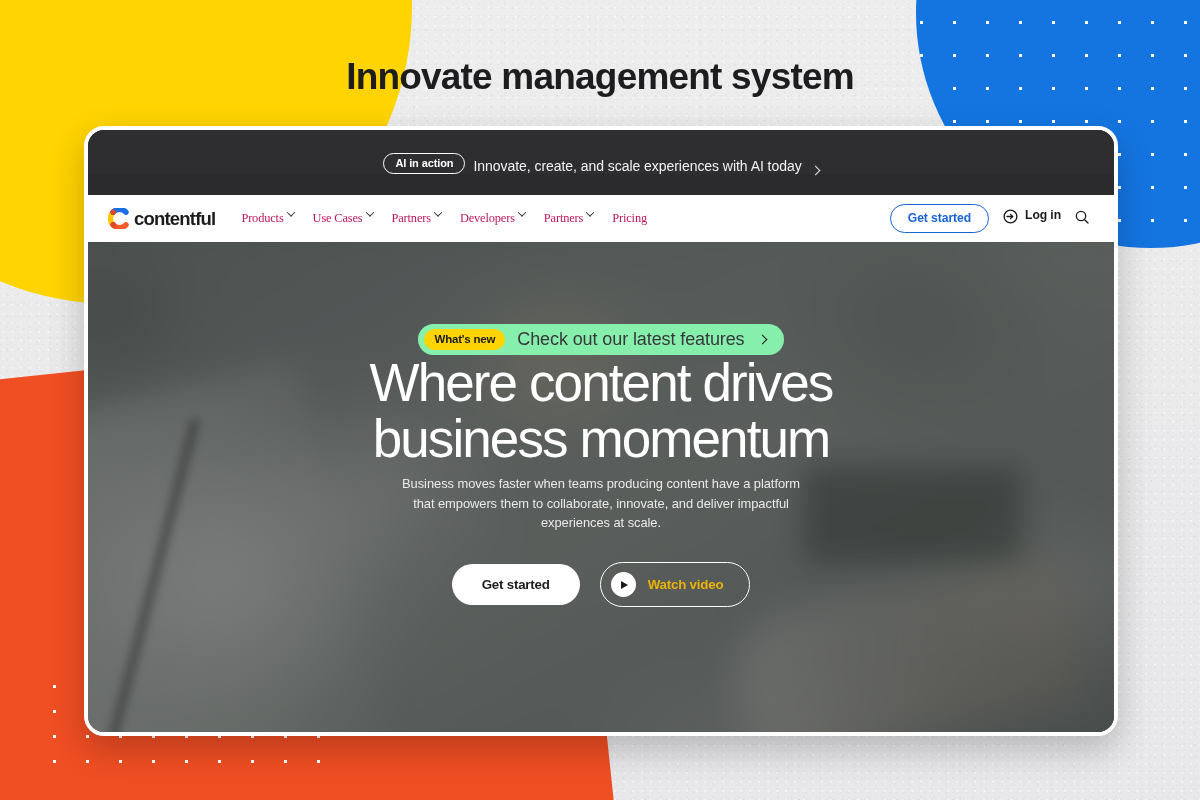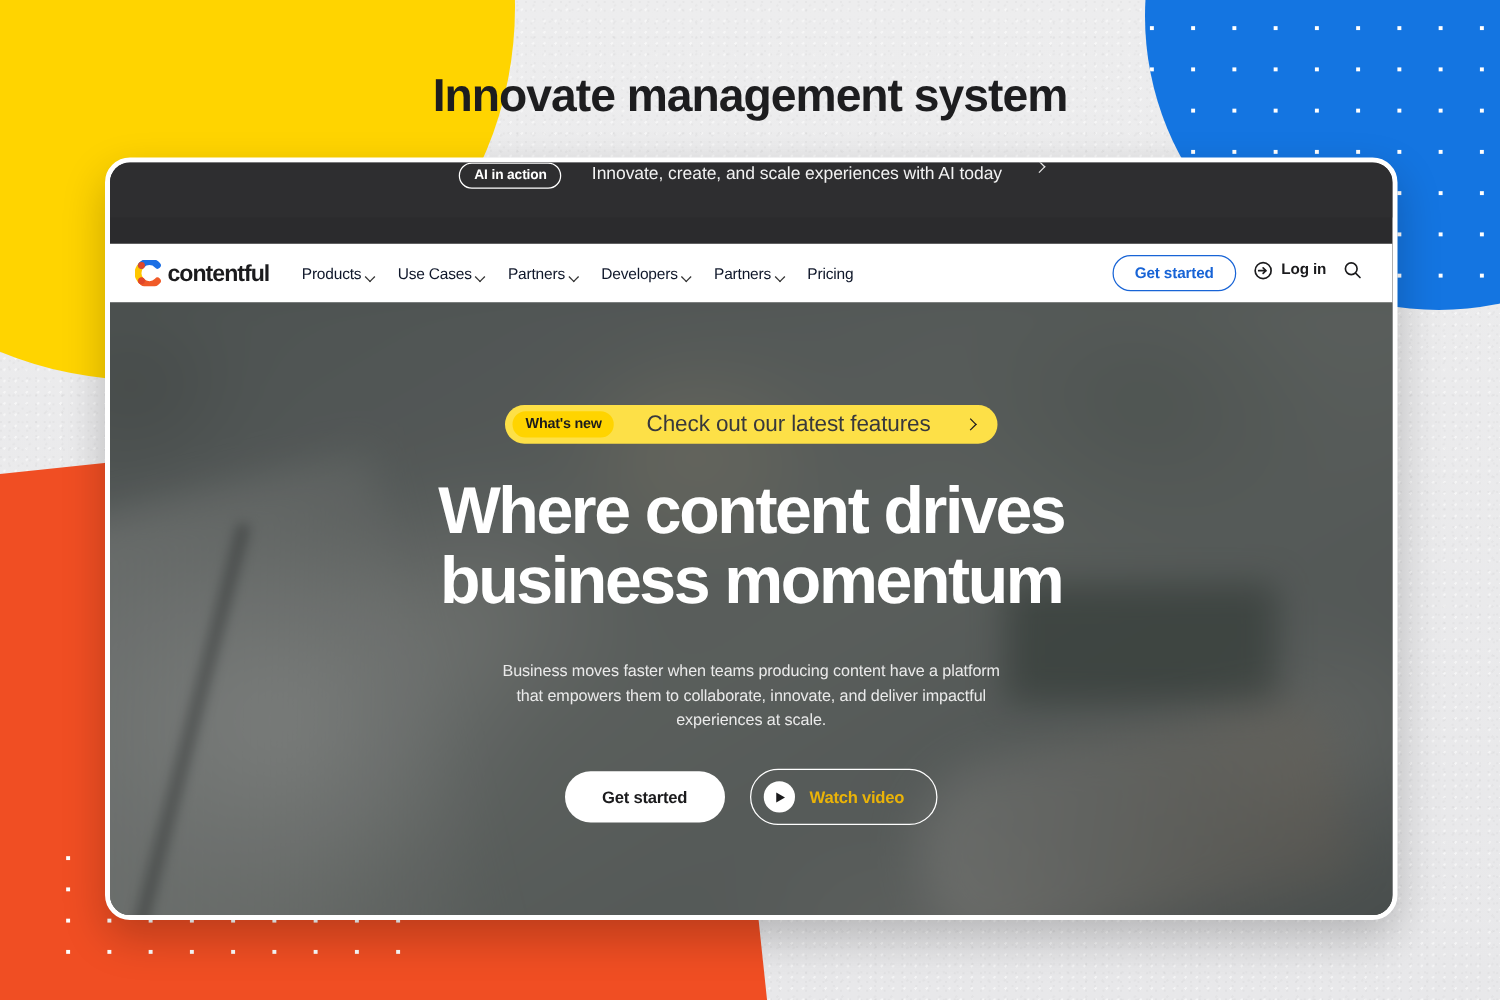--- a/index.html
+++ b/index.html
@@ -82,22 +82,22 @@
     background:#2b2b2d;
     border:4px solid #ffffff;
     overflow:hidden;
     box-shadow:0 14px 34px rgba(0,0,0,0.22);
   }
 
   
   #announcement-bar {
     height:44px;
     background:#2e2e30;
-    display:flex; align-items:flex-start; justify-content:center;
-    gap:24px;
+    display:flex; align-items:flex-end; justify-content:center;
+    gap:8px;
   }
   #ai-pill {
     border:1.4px solid #ffffff;
     border-radius:999px;
     padding:3px 11px 4px;
     font-size:11px; font-weight:bold; color:#ffffff;
     white-space:nowrap;
     letter-spacing:-0.1px;
   }
   #announcement-text {
@@ -122,24 +122,25 @@
     margin-top:21px;
   }
   #logo { display:flex; align-items:center; gap:5px; margin-right:26px; }
   #logo-mark { width:21px; height:21px; position:relative; }
   #logo-text {
     font-size:18.5px; font-weight:bold; color:#1b1b1d; letter-spacing:-0.8px;
   }
 
   #nav-links { display:flex; align-items:center; gap:19px; }
   .nav-link {
-    font-size:12.4px; color:#0f172a; white-space:nowrap;
-    display:flex; align-items:flex-end; gap:4px;
+    font-size:12.4px; color:#be185d; white-space:nowrap;
+    display:flex; align-items:flex-start; gap:4px;
     letter-spacing:-0.15px;
     cursor:pointer;
+    font-family:Liberation Serif, serif;
   }
   .chev-down {
     width:6px; height:6px;
     border-right:1.4px solid #333;
     border-bottom:1.4px solid #333;
     transform:rotate(45deg) translate(-1px,-1px);
     display:inline-block;
   }
 
   #nav-right { margin-left:auto; display:flex; align-items:center; gap:13px; }
@@ -216,22 +217,22 @@
     position:absolute; inset:0;
     background:rgba(44,48,48,0.52);
   }
   #hero-content {
     position:absolute; inset:0;
     display:flex; flex-direction:column; align-items:center;
     padding-top:82px;
   }
 
   #whats-new-pill {
-    display:flex; align-items:center; gap:26px;
-    background:#fde047;
+    display:flex; align-items:center; gap:12px;
+    background:#86efac;
     border-radius:999px;
     padding:5px 14px 5px 6px;
     cursor:pointer;
   }
   #whats-new-badge {
     background:#FFD400;
     border-radius:999px;
     padding:4px 10px 5px;
     font-size:11.5px; font-weight:bold; color:#1b1b1d;
     letter-spacing:-0.2px;
@@ -243,28 +244,27 @@
   .chev-right-dark {
     width:7px; height:7px;
     border-right:1.9px solid #1b1b1d;
     border-top:1.9px solid #1b1b1d;
     transform:rotate(45deg);
     display:inline-block;
     margin:0 4px 0 2px;
   }
 
   #hero-heading {
-    margin-top:26px;
-    font-size:53px; line-height:1.06; font-weight:bold;
+    font-size:53px; line-height:1.06; font-weight:normal;
     color:#ffffff; text-align:center;
     letter-spacing:-1.9px;
     max-width:560px;
   }
   #hero-sub {
-    margin-top:34px;
+    margin-top:7px;
     width:420px; text-align:center;
     font-size:12.9px; line-height:1.5; color:#eaeaea;
     letter-spacing:-0.05px;
   }
   #hero-ctas {
     margin-top:30px;
     display:flex; align-items:center; gap:20px;
   }
   #cta-get-started {
     background:#ffffff; color:#1b1b1d;

